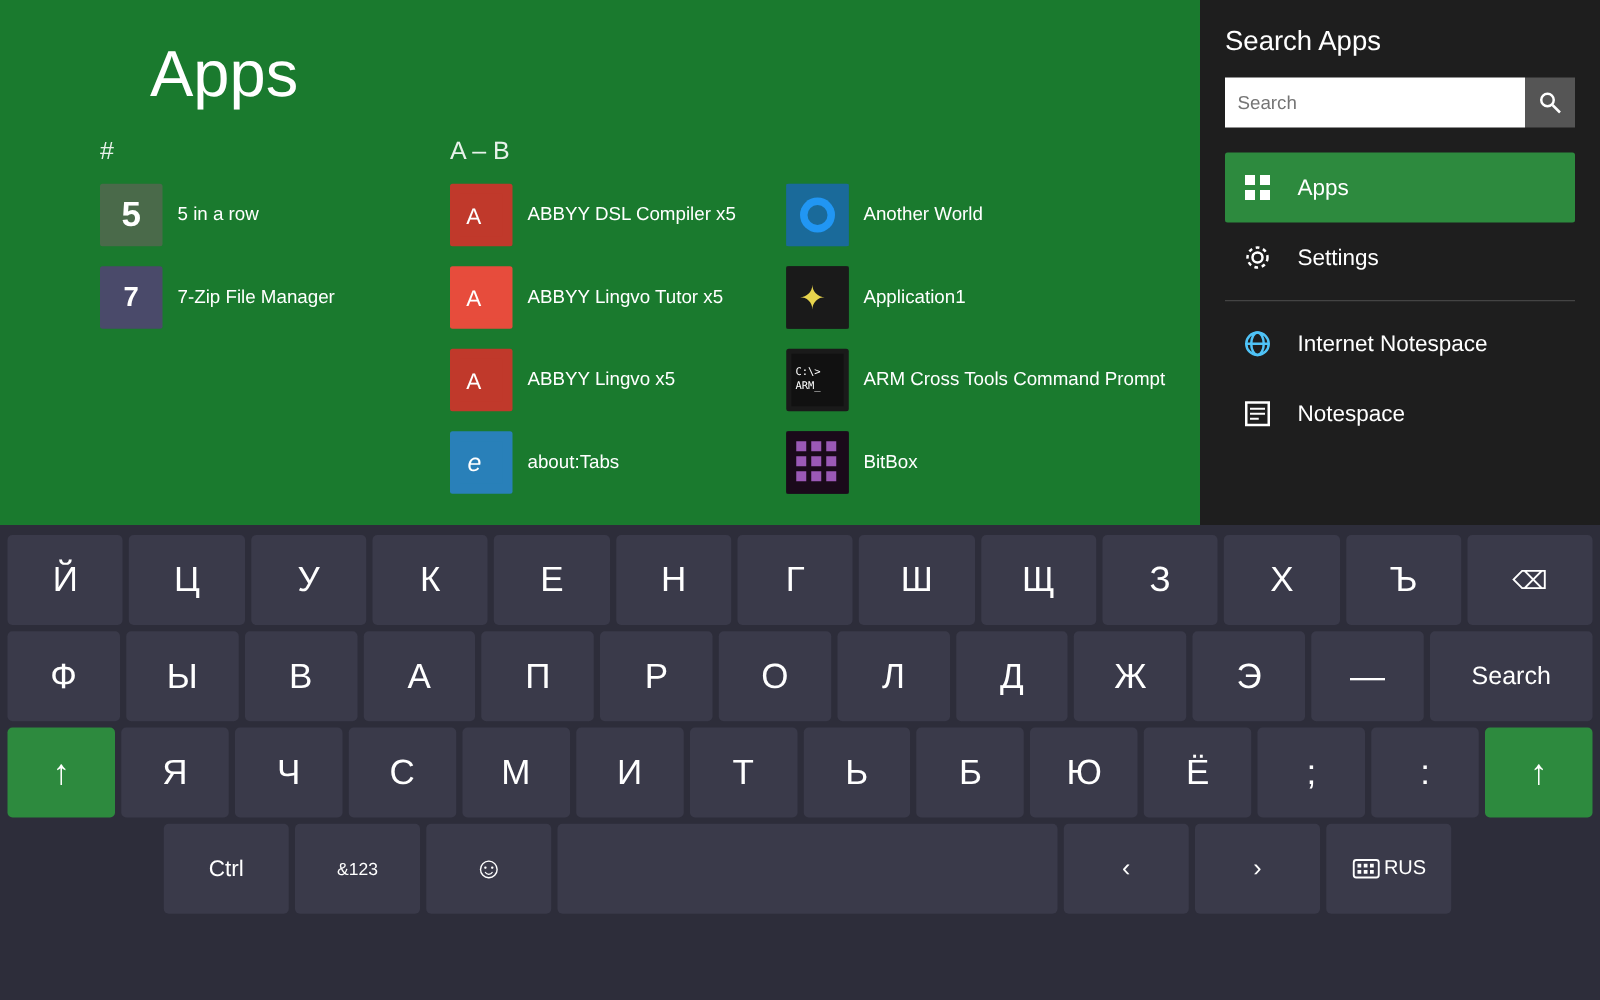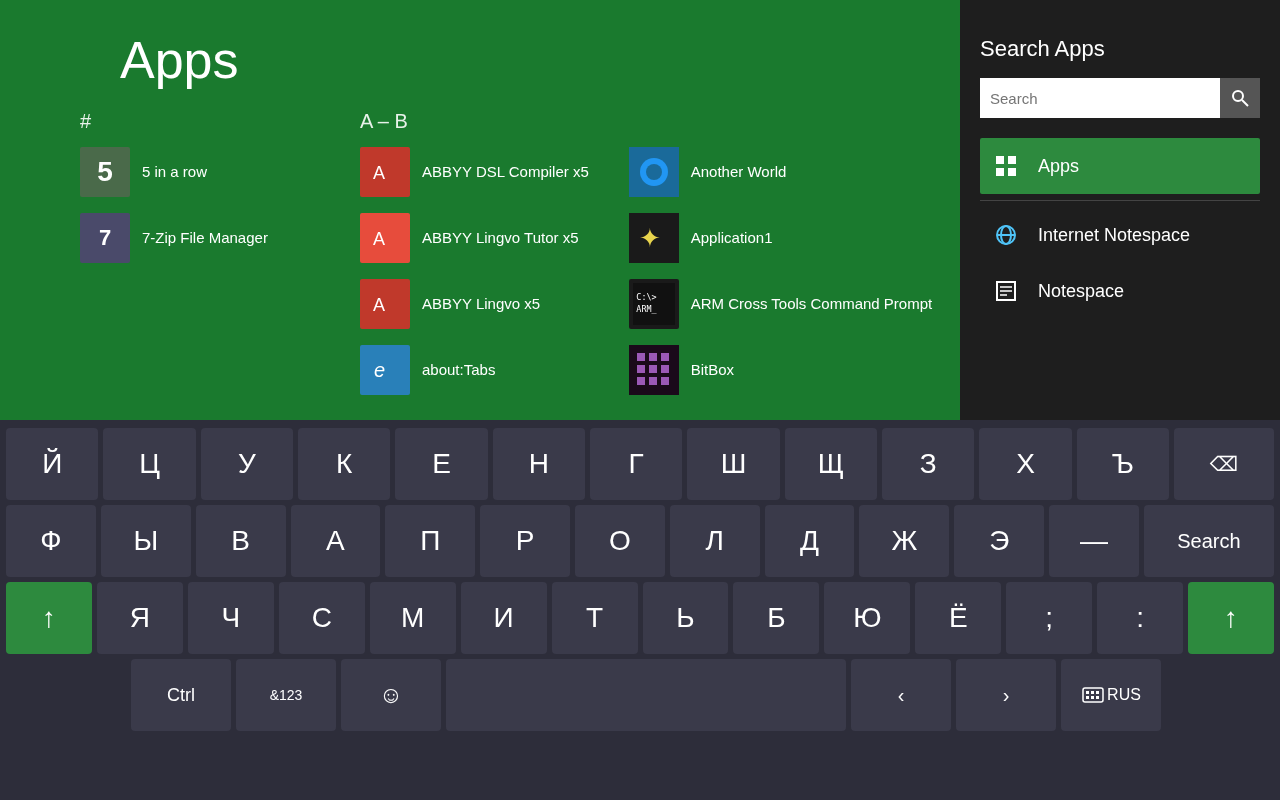--- a/index.html
+++ b/index.html
@@ -73,21 +73,20 @@
       height: 420px;
       background: #1e1e1e;
       padding: 20px;
     }
 
     .sidebar-title {
       color: white;
       font-size: 22px;
       font-weight: 300;
       margin-bottom: 16px;
-      margin-top: 16px;
     }
 
     .search-box {
       display: flex;
       margin-bottom: 20px;
     }
 
     .search-input {
       flex: 1;
       height: 40px;
@@ -400,20 +399,29 @@
       <svg width="22" height="22" viewBox="0 0 22 22">
         <rect x="1" y="1" width="8" height="8" fill="white"></rect>
         <rect x="13" y="1" width="8" height="8" fill="white"></rect>
         <rect x="1" y="13" width="8" height="8" fill="white"></rect>
         <rect x="13" y="13" width="8" height="8" fill="white"></rect>
       </svg>
     </div>
     <span class="sidebar-item-label">Apps</span>
   </div>
 
+  <div class="sidebar-item">
+    <div class="sidebar-item-icon">
+      <svg width="22" height="22" viewBox="0 0 22 22">
+        <circle cx="11" cy="11" r="4" stroke="white" stroke-width="2" fill="none"></circle>
+        <circle cx="11" cy="11" r="8" stroke="white" stroke-width="2" fill="none" stroke-dasharray="3 3"></circle>
+      </svg>
+    </div>
+    <span class="sidebar-item-label">Settings</span>
+  </div>
 
 
   <hr class="sidebar-divider">
 
   <div class="sidebar-item">
     <div class="sidebar-item-icon">
       <svg width="24" height="24" viewBox="0 0 24 24">
         <circle cx="12" cy="12" r="9" stroke="#4fc3f7" stroke-width="2" fill="none"></circle>
         <ellipse cx="12" cy="12" rx="5" ry="9" stroke="#4fc3f7" stroke-width="2" fill="none"></ellipse>
         <line x1="3" y1="12" x2="21" y2="12" stroke="#4fc3f7" stroke-width="2"></line>

